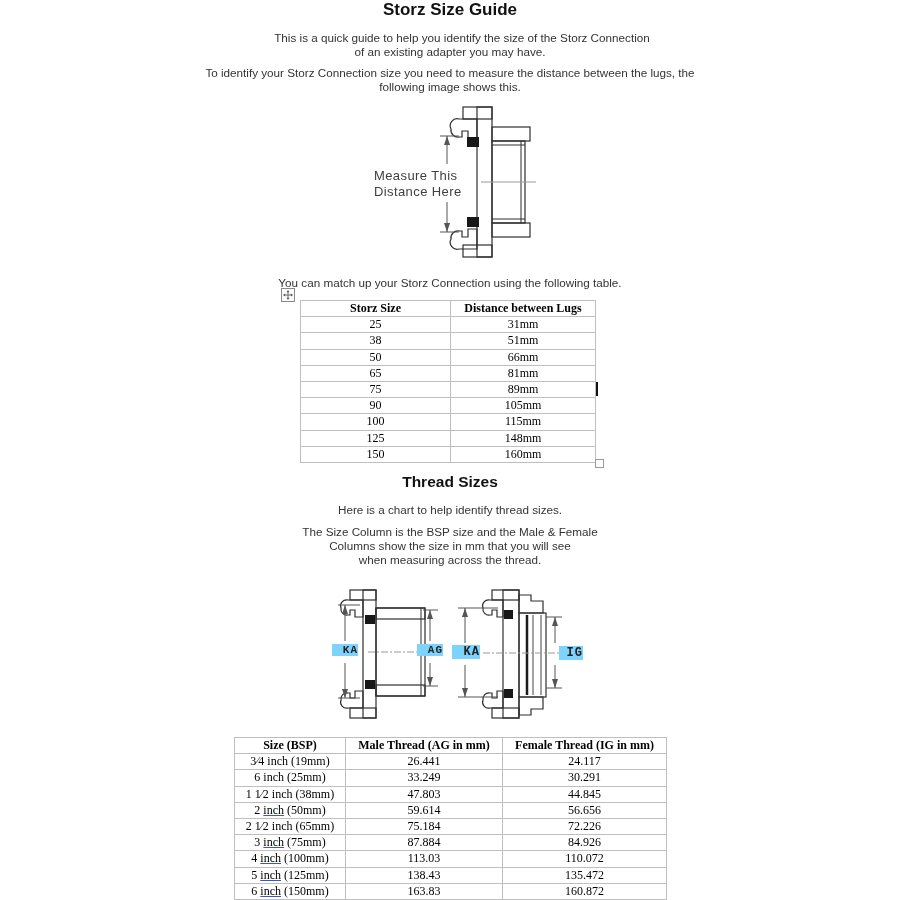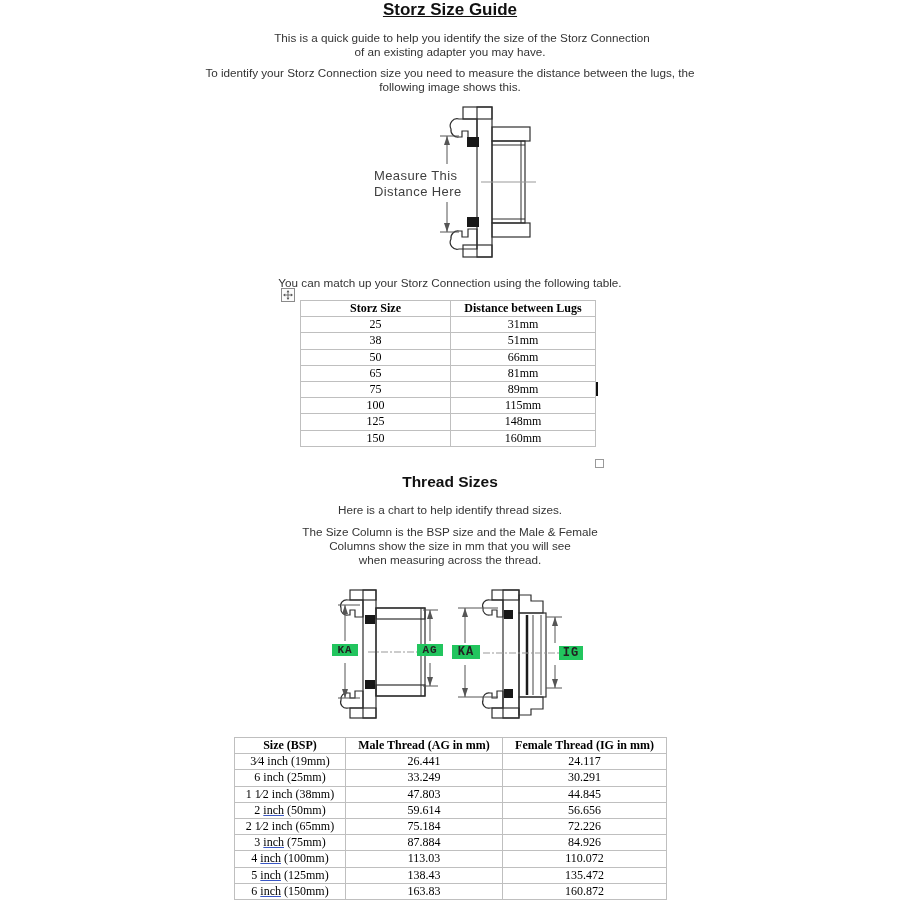--- a/index.html
+++ b/index.html
@@ -5,42 +5,42 @@
   html,body{margin:0;padding:0;background:#fff;}
   .canvas{position:relative;width:900px;height:900px;background:#ffffff;overflow:hidden;
           font-family:"Liberation Sans",sans-serif;color:#2e2e2e;}
   .abs{position:absolute;}
   .center{left:0;width:900px;text-align:center;}
   .title{font-size:17px;font-weight:bold;color:#111;}
   .h2{font-size:15.5px;font-weight:bold;color:#111;}
   .para{font-size:11.7px;line-height:14px;color:#343434;}
   .fig-label{font-size:13px;line-height:15.5px;color:#3f3f3f;letter-spacing:0.4px;text-align:left;}
   .dim-label{font-family:"Liberation Mono",monospace;font-weight:bold;color:#222;
-             letter-spacing:1px;text-align:center;background:#22c55e;}
+             letter-spacing:1px;text-align:right;background:#7dd3fc;}
   table.doc{border-collapse:collapse;table-layout:fixed;
             font-family:"Liberation Serif",serif;font-size:12px;color:#000;border-radius:25px;}
   table.doc th,table.doc td{border:1px solid #bfbfbf;text-align:center;vertical-align:middle;
             padding:0;height:15.2px;overflow:hidden;white-space:nowrap;font-weight:normal;}
   table.doc th{font-weight:bold;}
   .u-word{text-decoration:underline;text-decoration-color:#3a57c4;text-underline-offset:1px;}
   .cursor-bar{width:2px;height:14px;background:#111;}
   .resize-handle{width:7px;height:7px;background:#fff;border:1px solid #9a9a9a;}
   .move-handle{width:12px;height:12px;background:#fbfbfb;border:1px solid #8a8a8a;
                display:flex;align-items:center;justify-content:center;}
   svg .ln{stroke:#2f2f2f;stroke-width:1.2;fill:none;}
   svg .thin{stroke:#2f2f2f;stroke-width:1;fill:none;}
   svg .dim{stroke:#555;stroke-width:1;fill:none;}
   svg .cl{stroke:#999;stroke-width:1;fill:none;}
 </style>
 </head>
 <body>
 
 <div class="canvas">
 
-  <div class="abs center title" style="top:0px;text-decoration:underline;">Storz Size Guide</div>
+  <div class="abs center title" style="top:0px;">Storz Size Guide</div>
 
   <div class="abs center para" style="top:31px;padding-left:12px;">This is a quick guide to help you identify the size of the Storz Connection</div>
   <div class="abs center para" style="top:45px;">of an existing adapter you may have.</div>
 
   <div class="abs center para" style="top:66px;">To identify your Storz Connection size you need to measure the distance between the lugs, the</div>
   <div class="abs center para" style="top:80px;">following image shows this.</div>
 
   <svg class="abs" style="left:355px;top:101px;" width="185" height="162" viewBox="0 0 185 162">
     <defs>
       <pattern id="h1" width="4.5" height="4.5" patternTransform="rotate(45)" patternUnits="userSpaceOnUse">
@@ -119,20 +119,24 @@
           <td>50</td>
           <td>66mm</td>
         </tr>
         <tr>
           <td>65</td>
           <td>81mm</td>
         </tr>
         <tr>
           <td>75</td>
           <td>89mm</td>
+        </tr>
+        <tr>
+          <td>90</td>
+          <td>105mm</td>
         </tr>
         <tr>
           <td>100</td>
           <td>115mm</td>
         </tr>
         <tr>
           <td>125</td>
           <td>148mm</td>
         </tr>
         <tr>

